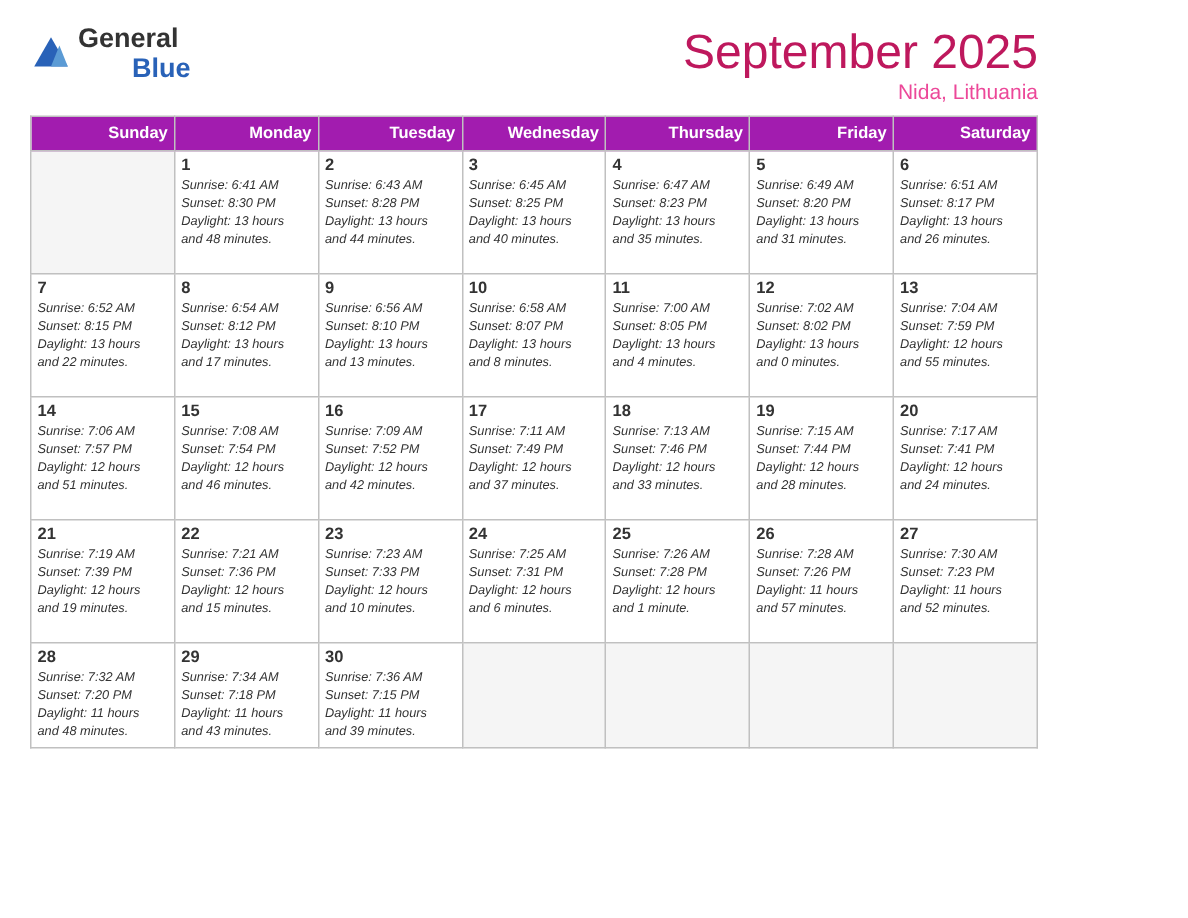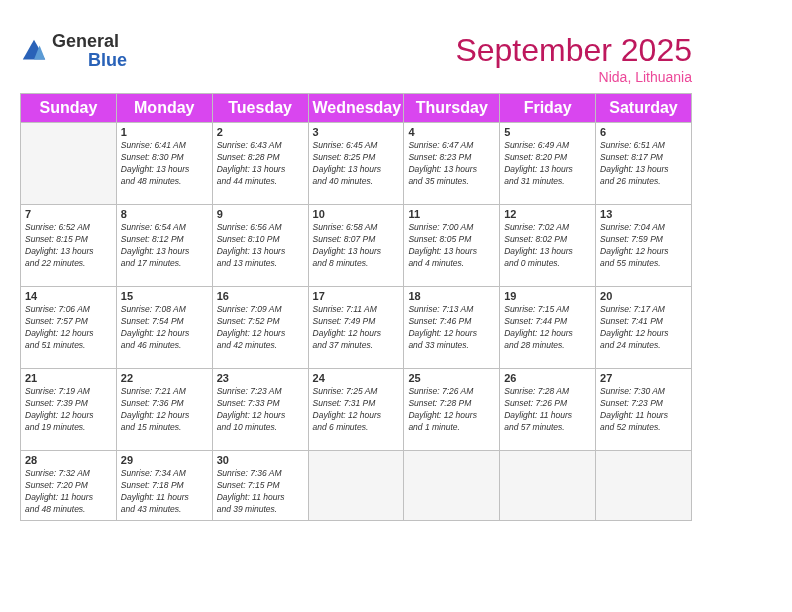--- a/index.html
+++ b/index.html
@@ -6,21 +6,21 @@
     body {
       font-family: Arial, sans-serif;
       background: #fff;
       width: 792px;
       height: 612px;
       overflow: hidden;
     }
     .page {
       width: 712px;
       min-height: 612px;
-      padding: 32px 20px 10px 20px;
+      padding: 16px 20px 10px 20px;
     }
     .header {
       display: flex;
       align-items: flex-start;
       justify-content: space-between;
       margin-bottom: 8px;
     }
     .logo {
       display: flex;
       align-items: center;
@@ -54,26 +54,26 @@
     .location {
       font-size: 14px;
       color: #ec4899;
     }
     table {
       width: 100%;
       border-collapse: collapse;
       table-layout: fixed;
     }
     th {
-      background-color: #d946ef;
+      background-color: #a21caf;
       color: #fff;
-      font-size: 16px;
+      font-size: 11px;
       font-weight: bold;
       padding: 5px 4px;
-      text-align: center;
+      text-align: right;
       border: 1px solid #c0c0c0;
     }
     td {
       border: 1px solid #c0c0c0;
       vertical-align: top;
       padding: 3px 4px;
       font-size: 9px;
       color: #333;
       height: 82px;
       background: #fff;

